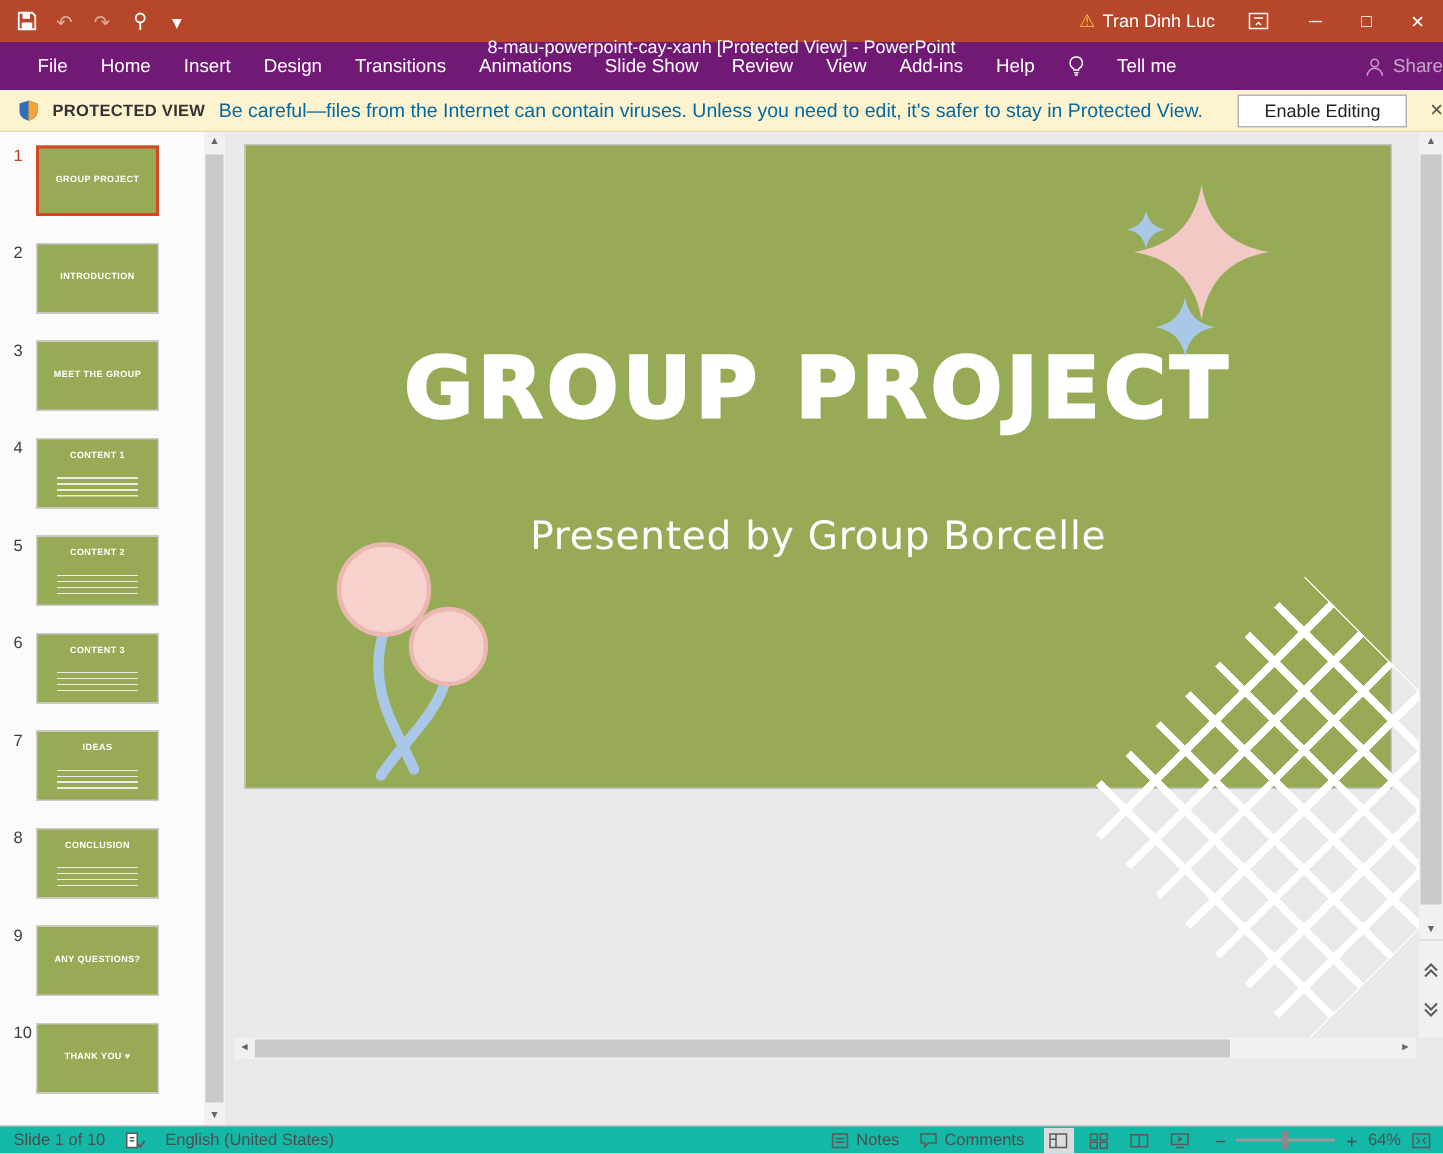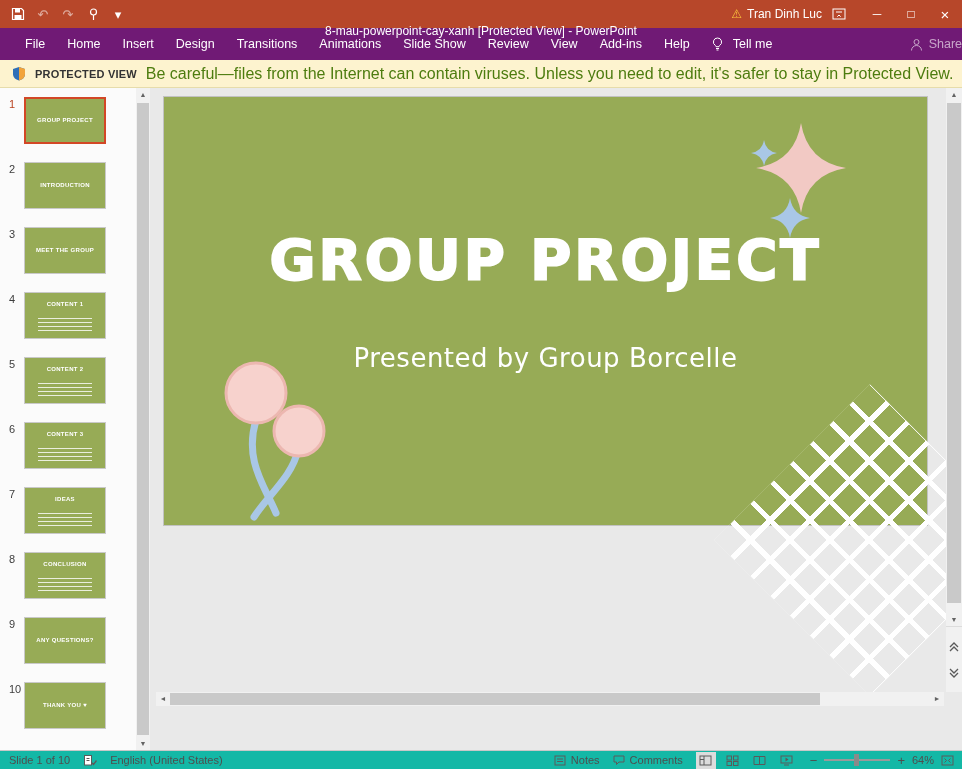--- a/index.html
+++ b/index.html
@@ -8,35 +8,35 @@
   .app { width:962px; height:769px; display:flex; flex-direction:column; }
 
   
   .titlebar { height:28px; background:#b7472a; position:relative; display:flex; align-items:center; color:#fff; flex:0 0 auto; }
   .qat { display:flex; align-items:center; gap:9px; padding-left:10px; z-index:2; }
   .qat-btn { display:inline-flex; align-items:center; justify-content:center; width:16px; height:18px; font-size:13px; color:#fff; cursor:default; }
   .qat-btn.dim { opacity:.55; }
   .win-title { position:absolute; left:0; right:0; text-align:center; font-size:12px; color:#fff;margin-top:33px; }
   .tb-right { position:absolute; right:0; top:0; height:28px; display:flex; align-items:center; }
   .warn-ic { color:#ffc83d; font-size:12px; margin-right:5px; }
-  .account { font-size:12px; margin-right:4px; }
+  .account { font-size:12px; margin-right:16px; }
   .ribbon-opts { width:26px; display:inline-flex; justify-content:center; margin-right:8px; }
   .winbtn { width:34px; height:28px; display:inline-flex; align-items:center; justify-content:center; font-size:12px; }
   .winbtn.close { font-size:15px; }
 
   
   .ribbon { height:32px; background:#701a75; display:flex; align-items:center; padding-left:14px; flex:0 0 auto; }
   .rtab { color:#fff; font-size:12.5px; padding:0 11px; line-height:32px; white-space:nowrap; }
-  .tellme { display:flex; align-items:center; gap:10px; color:#fff; font-size:12.5px; padding:0 11px; }
+  .tellme { display:flex; align-items:center; gap:22px; color:#fff; font-size:12.5px; padding:0 11px; }
   .share { margin-left:auto; display:flex; align-items:center; gap:6px; color:#fff; opacity:.6; font-size:12.5px; }
 
   
   .protectbar { height:28px; background:#fdf3cf; border-bottom:1px solid #e6dcab; display:flex; align-items:center; padding:0 12px; gap:9px; flex:0 0 auto; }
   .pv-badge { font-size:11px; font-weight:bold; color:#333; letter-spacing:.2px; white-space:nowrap; }
-  .pv-msg { font-size:16px; color:#4d7c0f; white-space:nowrap; }
+  .pv-msg { font-size:13px; color:#0369a1; white-space:nowrap; }
   .pv-btn { margin-left:14px; background:#fff; border:1px solid #b3b3b3; font-size:12px; color:#222; padding:3px 17px; white-space:nowrap; font-family:"Liberation Sans",sans-serif; }
   .pv-close { margin-left:auto; color:#555; font-size:15px; padding:0 6px; }
 
   
   .content { flex:1 1 auto; display:flex; min-height:0; }
   .thumb-panel { width:136px; background:#fbfbfb; padding-top:9px; flex:0 0 auto; }
   .thumb-row { display:flex; margin-bottom:18px; }
   .thumb-num { width:24px; padding-left:9px; font-size:11px; color:#3d3d3d; padding-top:1px; }
   .thumb-num.sel { color:#b9431f; }
   .thumb { width:82px; height:47px; background:#97ab56; border:1px solid #c9c9c9; position:relative; display:flex; align-items:center; justify-content:center; overflow:hidden; }

